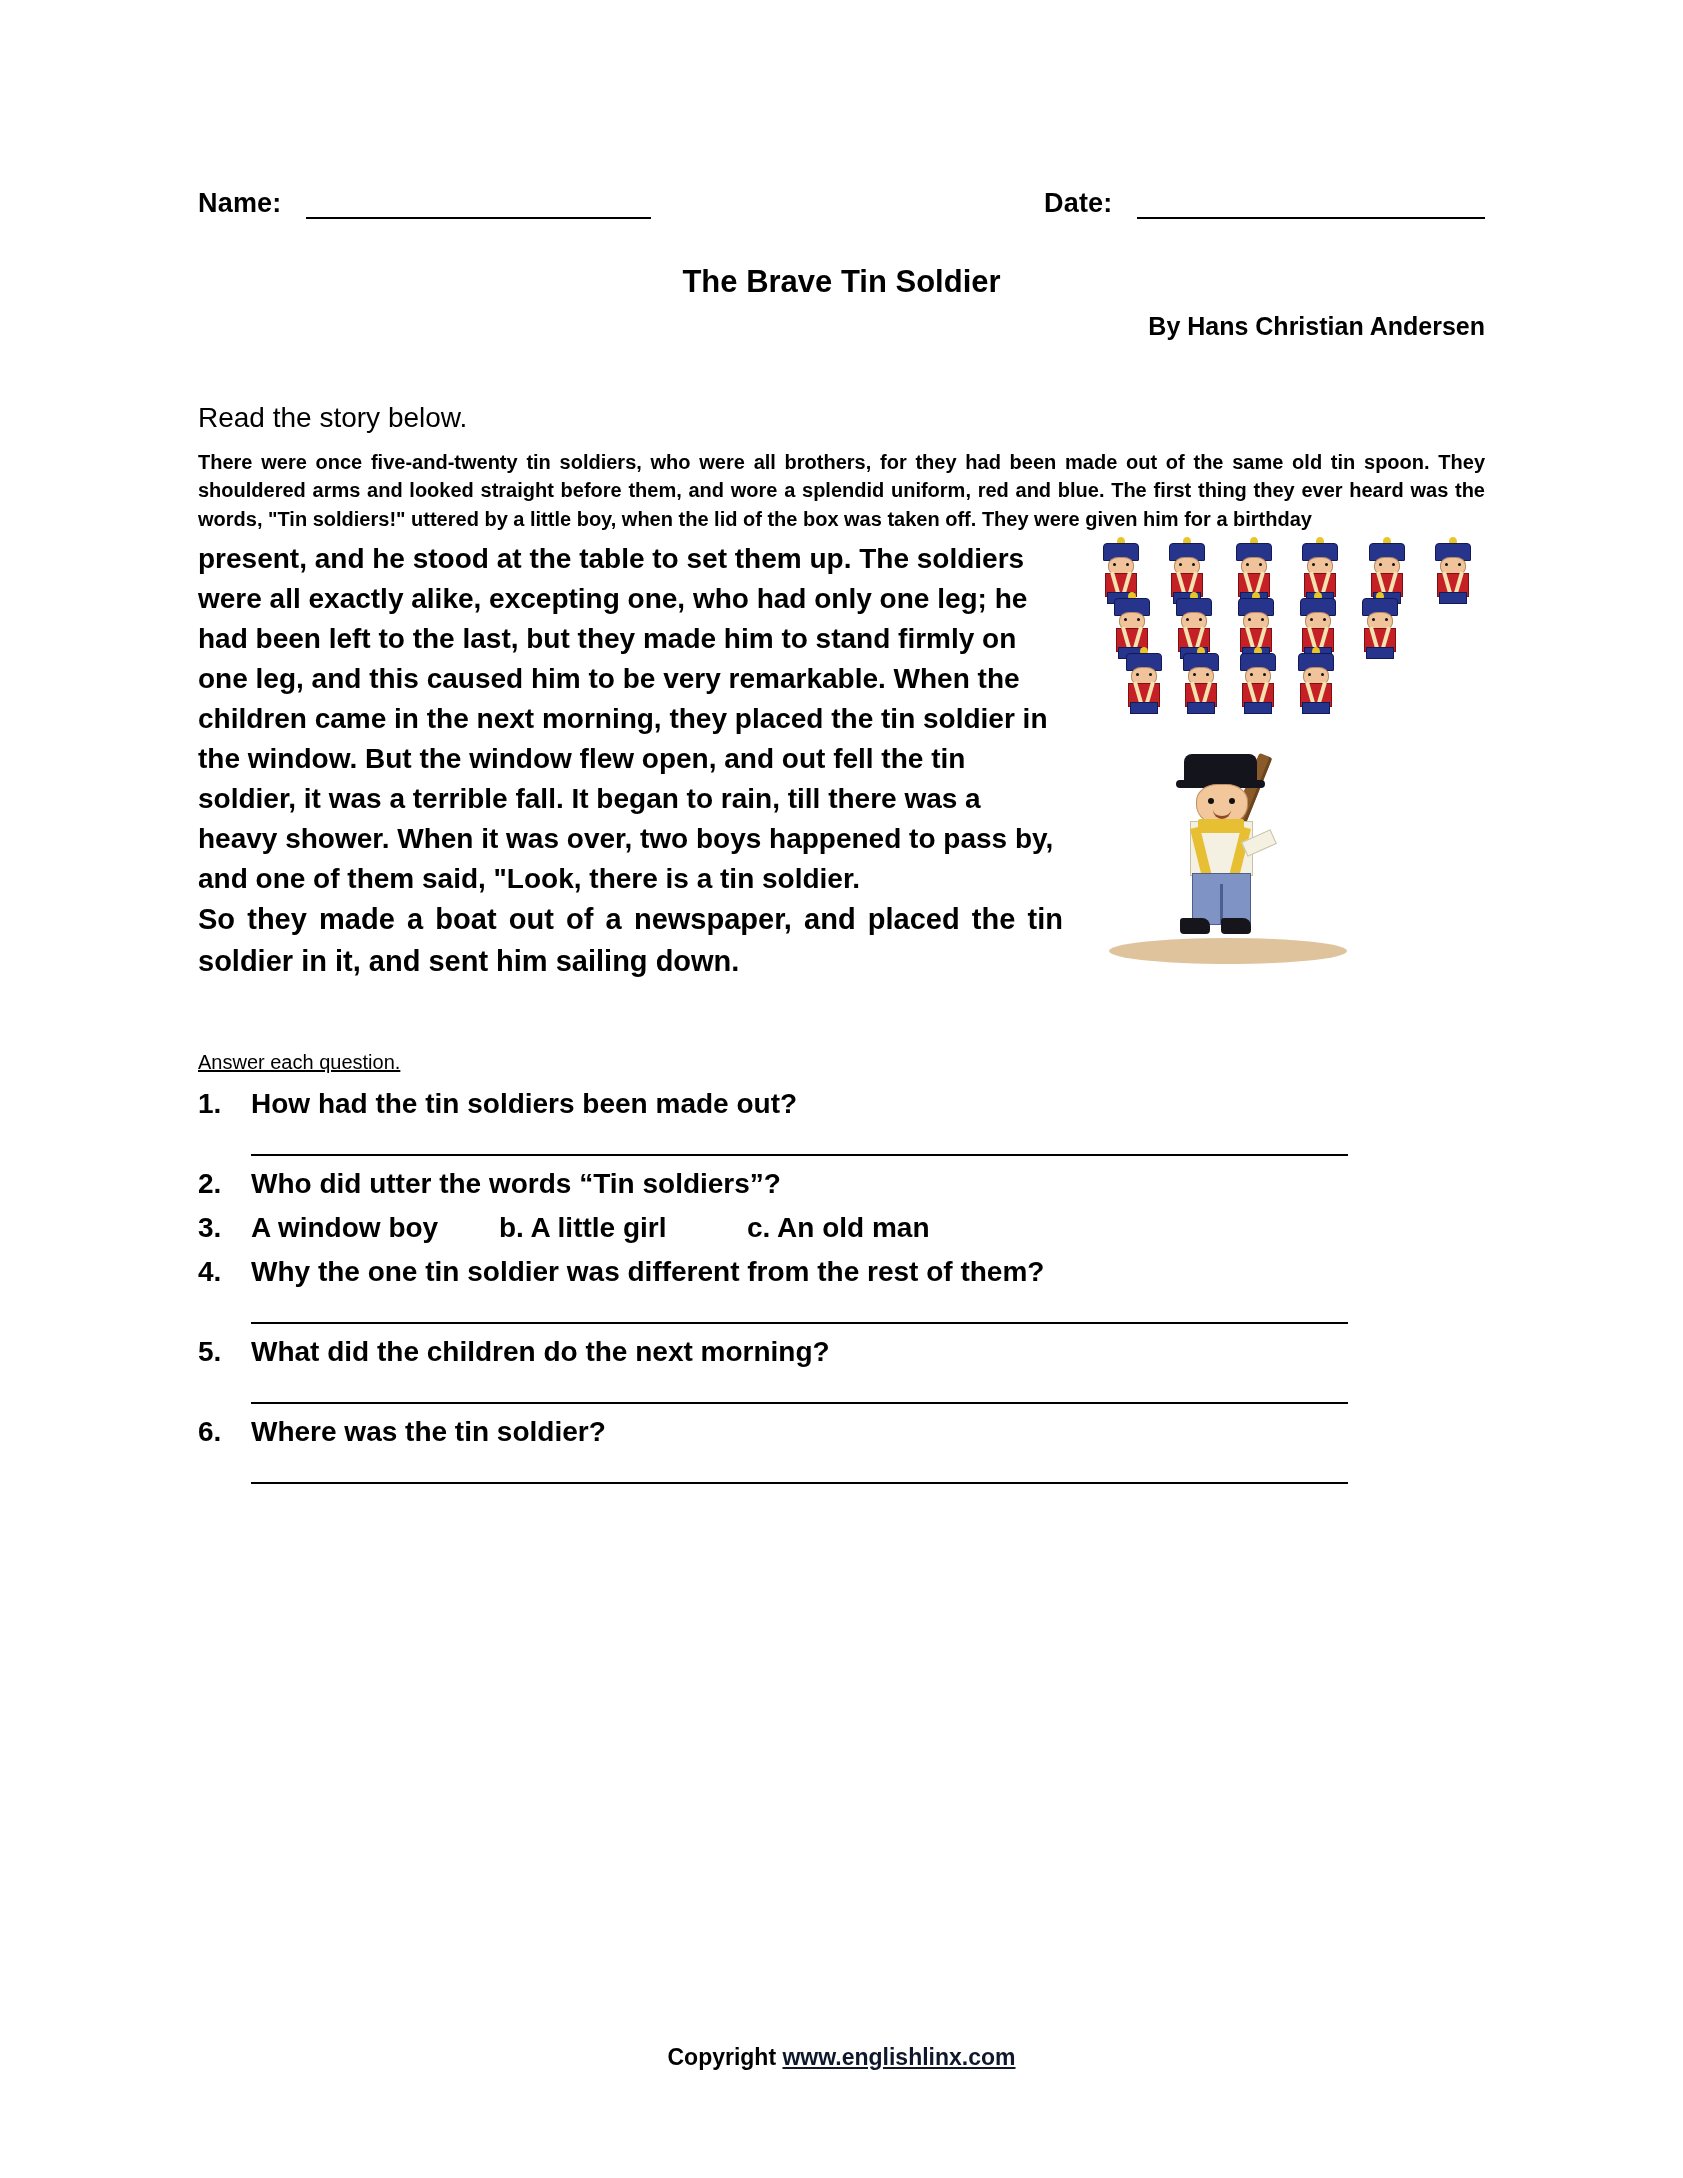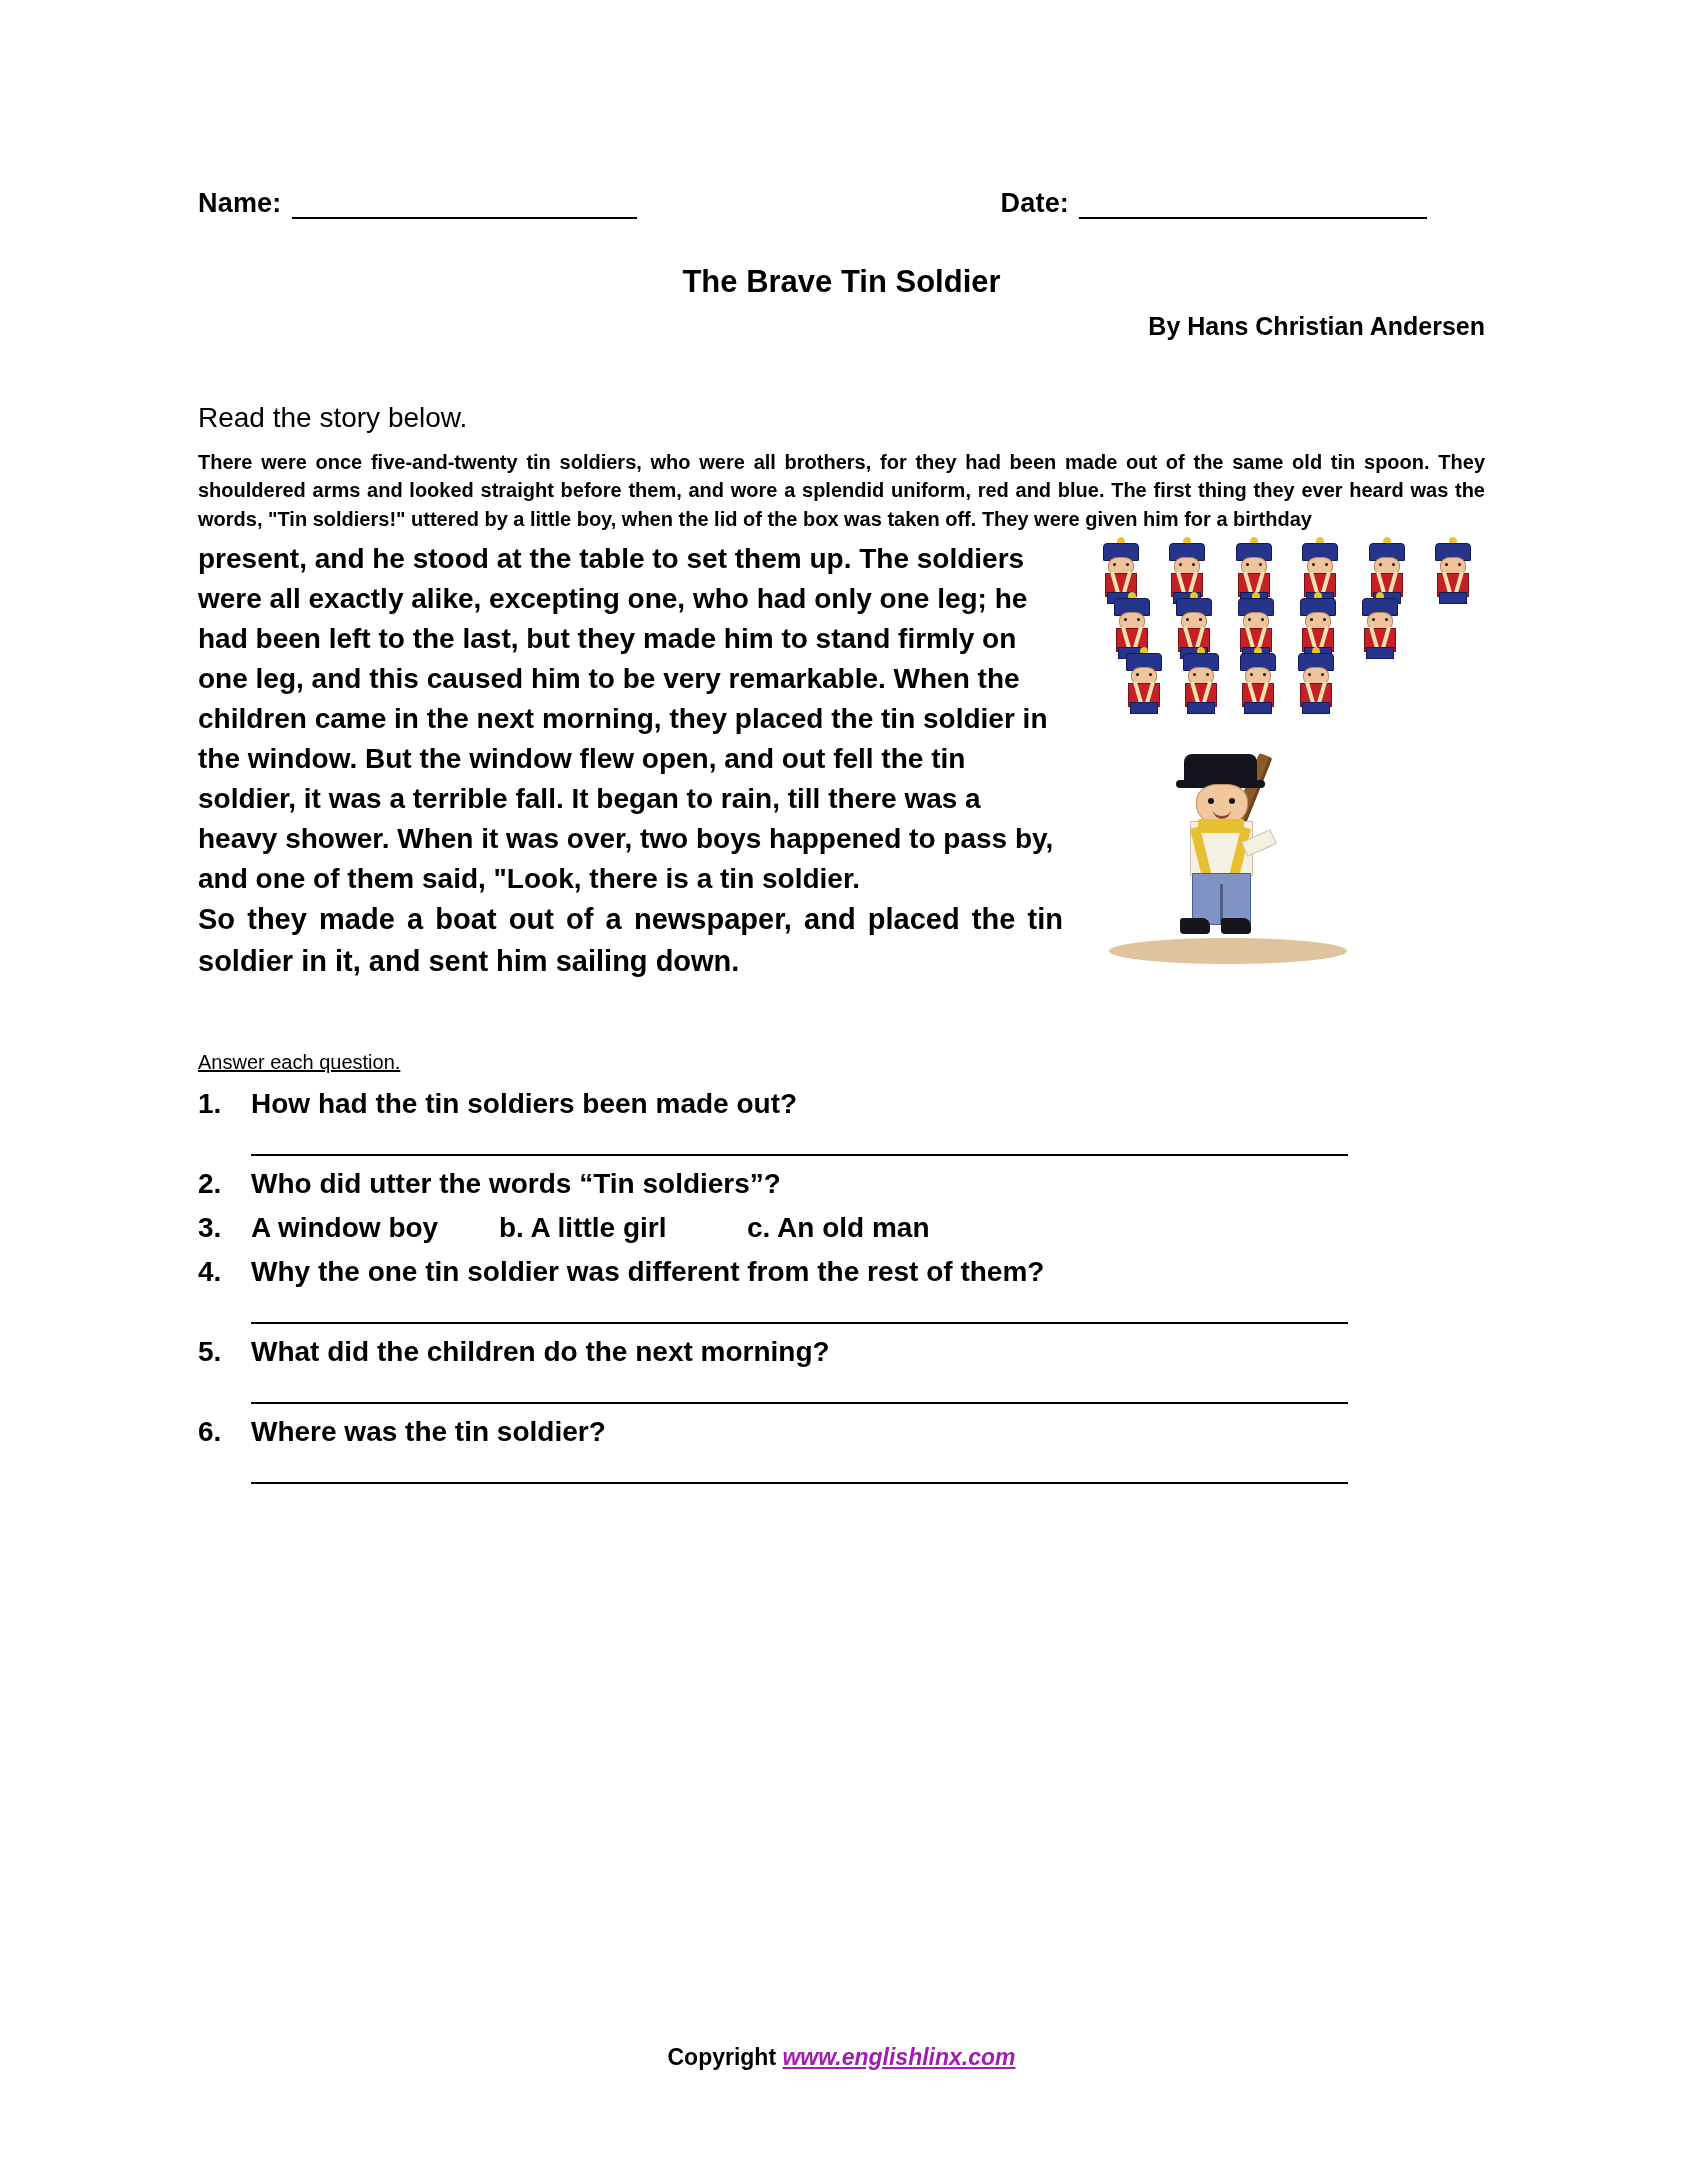--- a/index.html
+++ b/index.html
@@ -23,20 +23,21 @@
     padding: 188px 198px 0 198px;
   }
 
   
   .namedate {
     display: flex;
     align-items: flex-end;
     font-size: 27px;
     font-weight: bold;
     letter-spacing: 0.2px;
+    justify-content: space-between;
   }
   .nd-label { white-space: nowrap; }
   .nd-line {
     border-bottom: 2.5px solid #000;
     height: 24px;
   }
   .nd-name-line { width: 345px; margin-left: 10px; }
   .nd-spacer { width: 364px; }
   .nd-date-line { width: 348px; margin-left: 10px; }
 
@@ -124,23 +125,22 @@
   .footer {
     position: absolute;
     left: 0;
     right: 0;
     bottom: 107px;
     text-align: center;
     font-size: 23px;
     font-weight: bold;
   }
   .footer a {
-    color: #a21caf;
+    color: #0f172a;
     text-decoration: underline;
-    font-style: italic;
   }
 
   
   .soldier-rows { width: 396px; }
   .sgrid {
     display: grid;
     grid-template-columns: repeat(6, 1fr);
     gap: 2px 3px;
   }
   .sgrid.row-b { margin-top: -6px; padding: 0 14px; }

